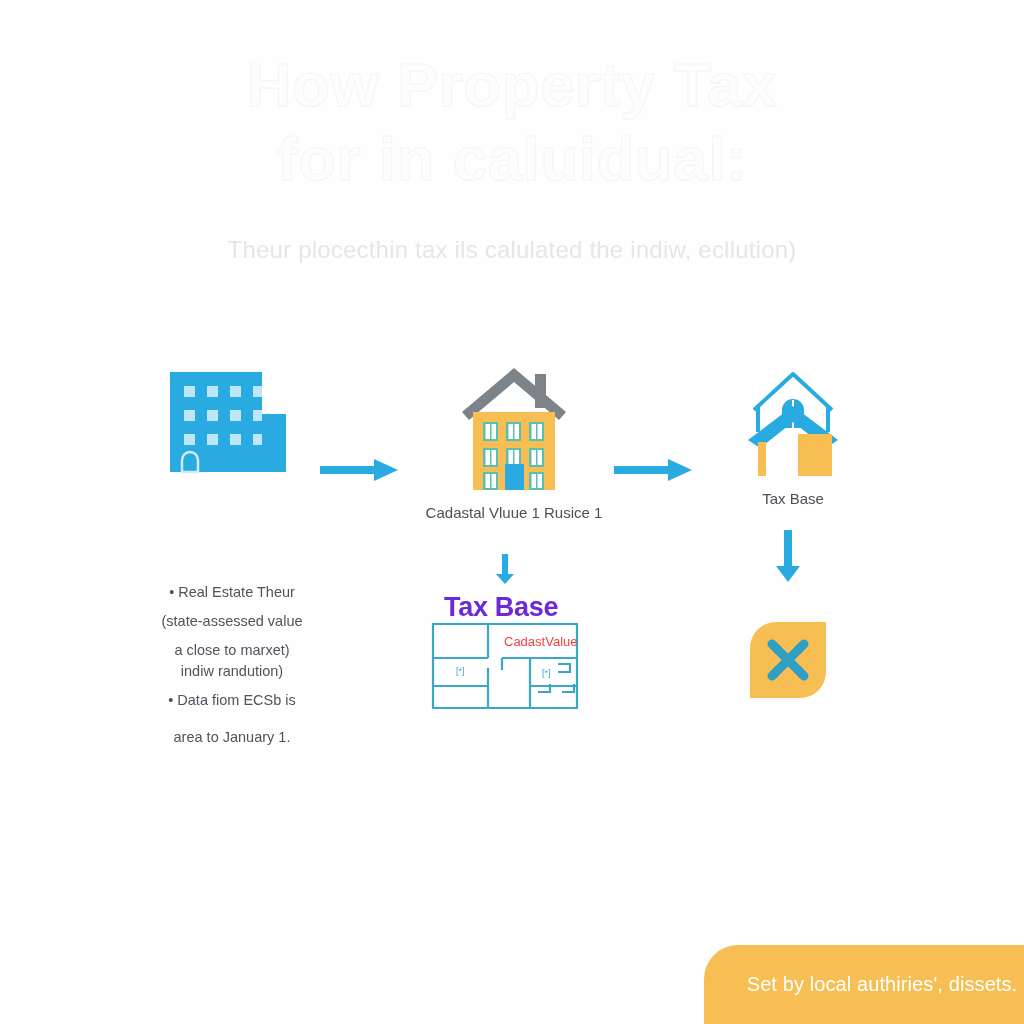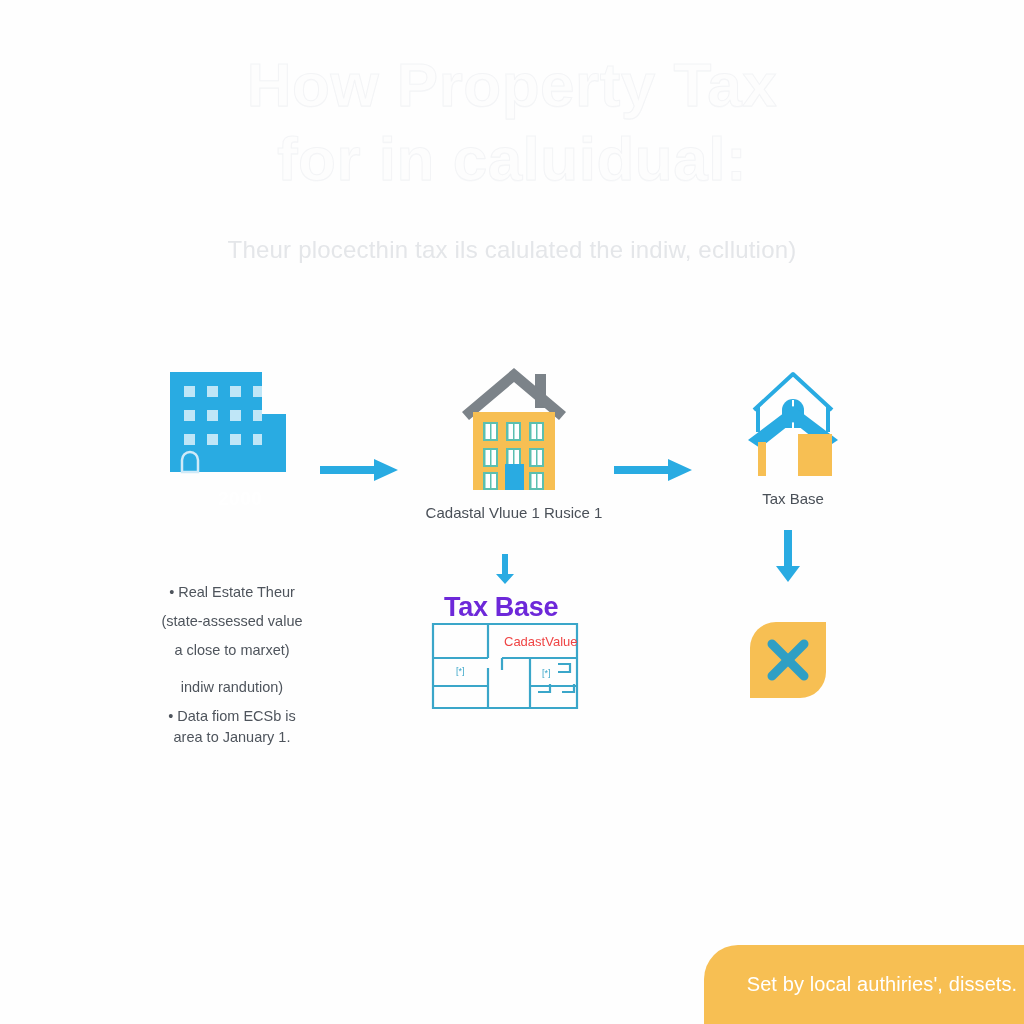--- a/index.html
+++ b/index.html
@@ -182,23 +182,23 @@
           <path d="M16 104 V92 a8 8 0 0 1 16 0 V104 Z" fill="none" stroke="#cfeaf8" stroke-width="2.5"></path>
         </svg>
         <div class="bld-title-num">2000</div>
       </div>
     </div>
   </div>
 
   <div id="bullets">
     <p>• Real Estate Theur</p>
     <p style="margin-bottom:8px">(state-assessed value</p>
-    <p style="margin-bottom:16px">a close to marxet)</p>
+    <p style="margin-bottom:0">a close to marxet)</p>
     <p>indiw randution)</p>
-    <p style="margin-bottom:0">• Data fiom ECSb is</p>
+    <p style="margin-bottom:16px">• Data fiom ECSb is</p>
     <p>area to January 1.</p>
   </div>
 
   <div class="arrow-h" id="arrow1">
     <svg width="84" height="44" viewBox="0 0 84 44">
       <path d="M2 18 H56 V11 L80 22 L56 33 V26 H2 Z" fill="#29ABE2"></path>
     </svg>
   </div>
 
   <div class="col" id="col-mid">

